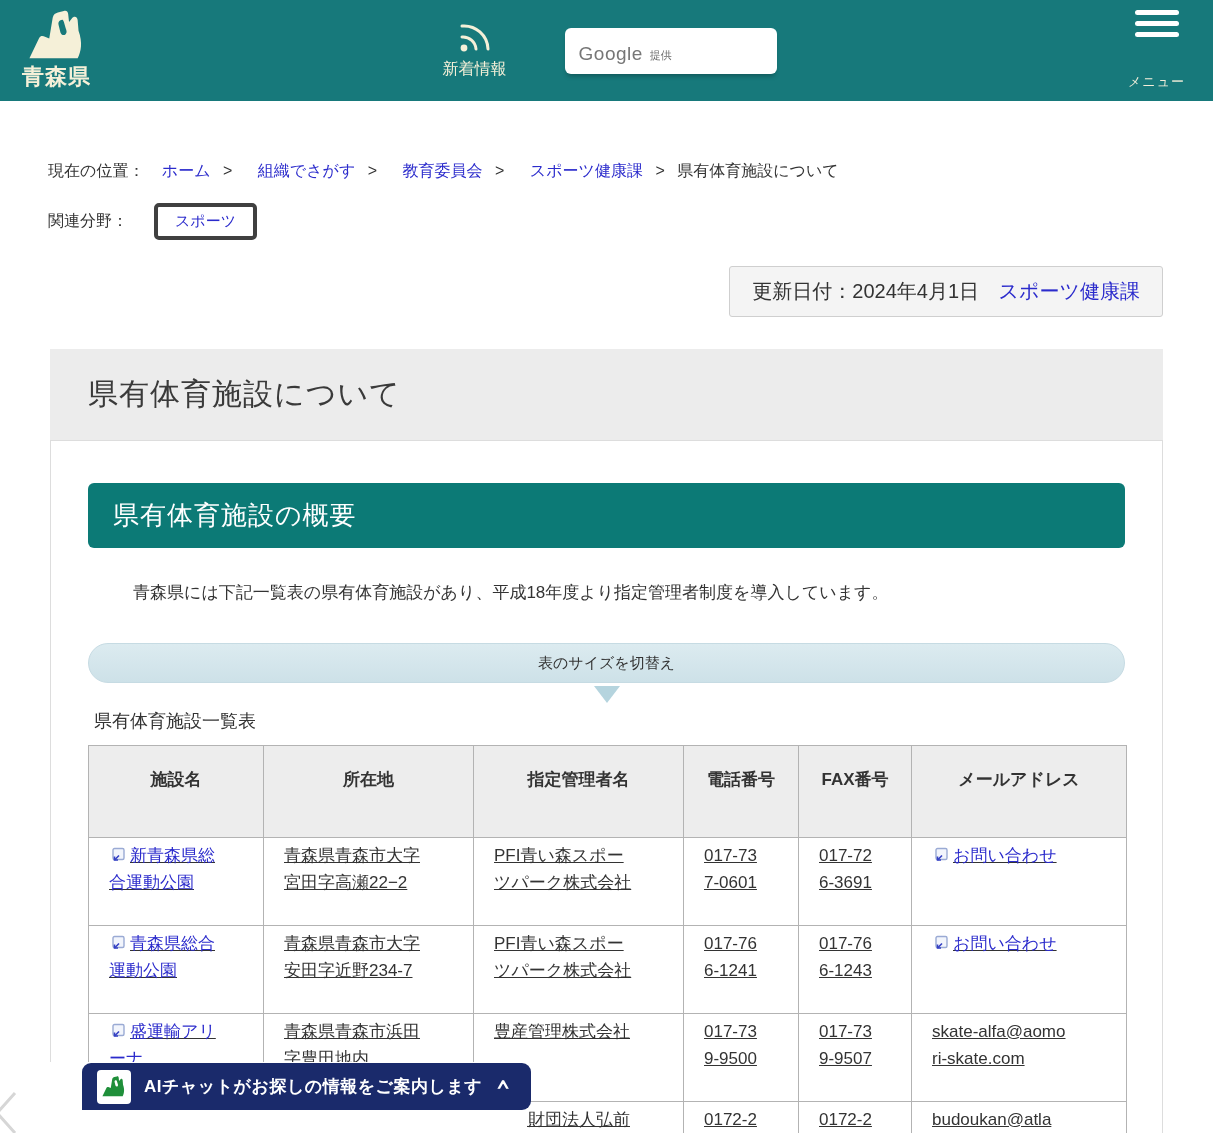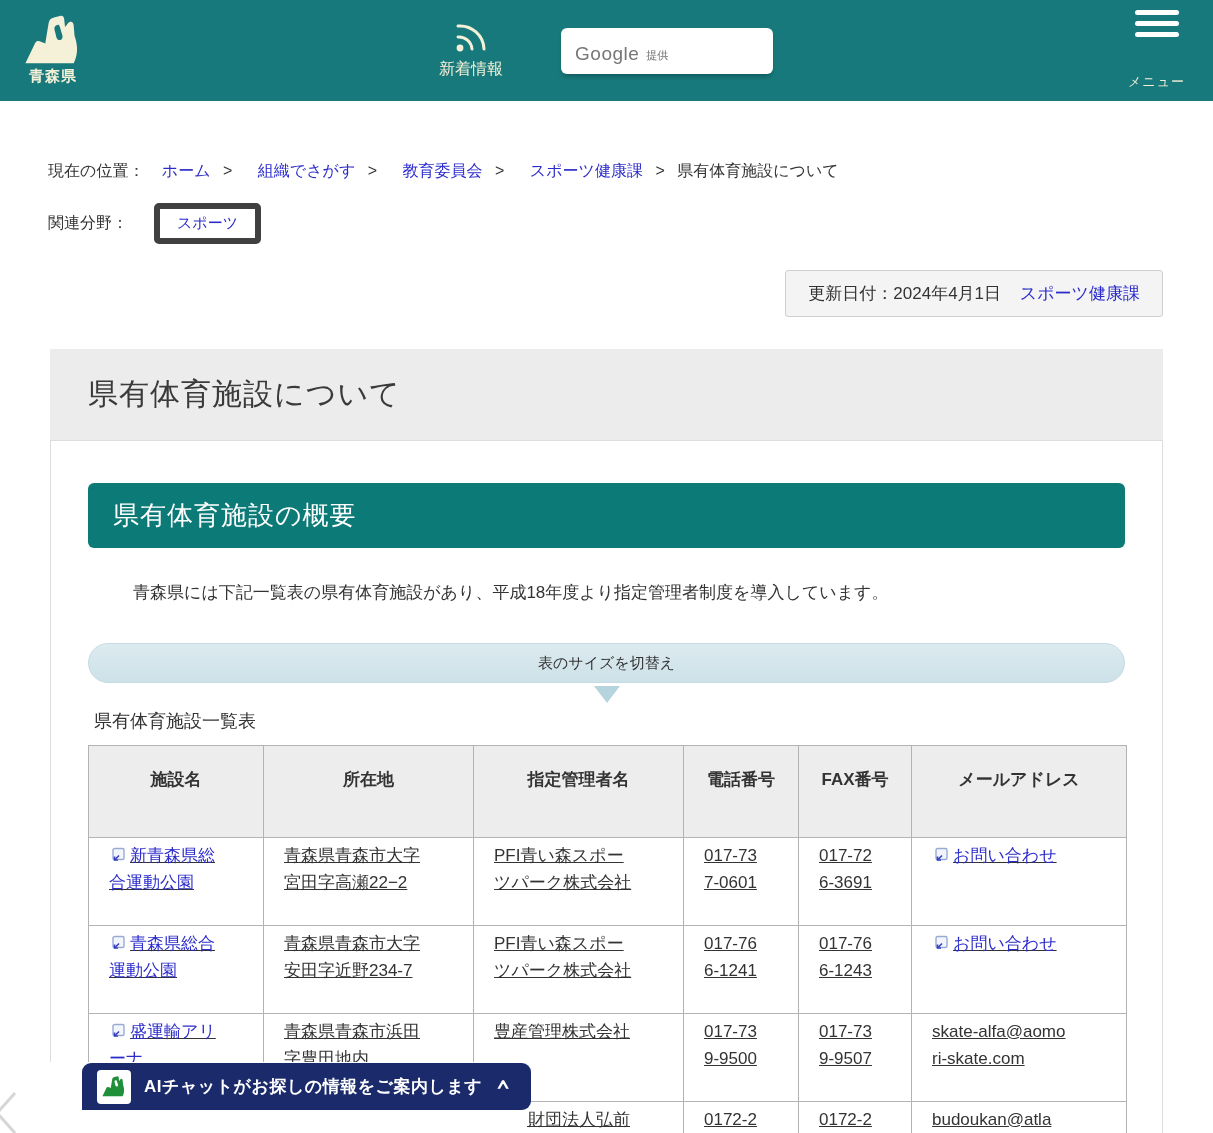--- a/index.html
+++ b/index.html
@@ -4,44 +4,44 @@
 <style>
   * { margin:0; padding:0; box-sizing:border-box; }
   html,body { width:1213px; height:1133px; overflow:hidden; background:#fff;
               font-family:"Liberation Sans","DejaVu Sans",sans-serif; color:#333; }
 
   
   .site-header { height:101px; background:#17797b; display:flex; align-items:center;
                  padding:0 28px 0 22px; position:relative; }
   .logo-block { display:flex; flex-direction:column; align-items:center; cursor:pointer; }
   .logo-block svg { width:62px; height:50px; }
-  .logo-text { color:#f5f0d8; font-size:15px; font-weight:bold; letter-spacing:1px; margin-top:2px; }
+  .logo-text { color:#f5f0d8; font-size:22px; font-weight:bold; letter-spacing:1px; margin-top:2px; }
   .news-block { margin-left:auto; display:flex; flex-direction:column; align-items:center; cursor:pointer; }
   .news-block svg { width:40px; height:34px; }
   .news-label { color:#f5f0d8; font-size:16px; margin-top:4px; }
   .search-box { margin-left:58px; width:212px; height:46px; background:#fff; border-radius:6px;
                 display:flex; align-items:center; padding:6px 14px 0;
                 box-shadow:0 4px 5px -2px rgba(0,0,0,.28); cursor:text; }
   .g-word { font-size:19px; color:#767676; letter-spacing:.5px; }
   .g-sub  { font-size:11px; color:#6d6d6d; margin-left:7px; margin-top:4px; }
   .menu-block { margin-left:auto; display:flex; flex-direction:column; align-items:center; cursor:pointer;gap:28px; }
   .menu-bars { display:flex; flex-direction:column; gap:6px; }
   .menu-bars i { display:block; width:44px; height:5px; background:#fff; border-radius:2.5px; }
   .menu-label { color:#f3eeda; font-size:13px; margin-top:8px; letter-spacing:1px; }
 
   
   a.lnk { color:#2b2bcc; text-decoration:none; cursor:pointer;margin-left:13px; }
   .breadcrumb { margin:58px 50px 0 48px; font-size:16px; line-height:24px; }
   .breadcrumb .sep { margin:0 8px; color:#333; }
   .related-row { margin:20px 50px 0 48px; display:flex; align-items:center; font-size:16px; }
-  .tag-chip { display:inline-block; margin-left:26px; padding:5px 17px; border:6px solid #404040;
+  .tag-chip { display:inline-block; margin-left:26px; padding:5px 17px; border:4px solid #404040;
               border-radius:5px; color:#2b2bcc; font-size:15px; background:#fff; cursor:pointer; }
   .update-row { margin:26px 50px 0; display:flex; justify-content:flex-end; }
   .update-box { background:#f4f4f4; border:1px solid #cfcfcf; border-radius:3px;
-                padding:11px 22px; font-size:17px; }
+                padding:11px 22px; font-size:20px; }
   .update-box a { margin-left:14px; }
 
   
   .title-bar { margin:32px 50px 0; background:#ececec; padding:25px 38px; }
   .page-title { font-size:30px; font-weight:normal; color:#3a3a3a; letter-spacing:1px; }
   .card { margin:0 50px; border:1px solid #ddd; background:#fff; padding:42px 37px 240px; }
   .section-heading { background:#0c7a76; color:#fff; border-radius:6px;
                      padding:15px 25px; font-size:26px; font-weight:normal; letter-spacing:1px; }
   .lead { margin:33px 0 0 45px; font-size:17px; }
   .size-toggle { margin-top:39px; width:100%; height:40px; border:1px solid #c6dbe3; border-radius:22px;

